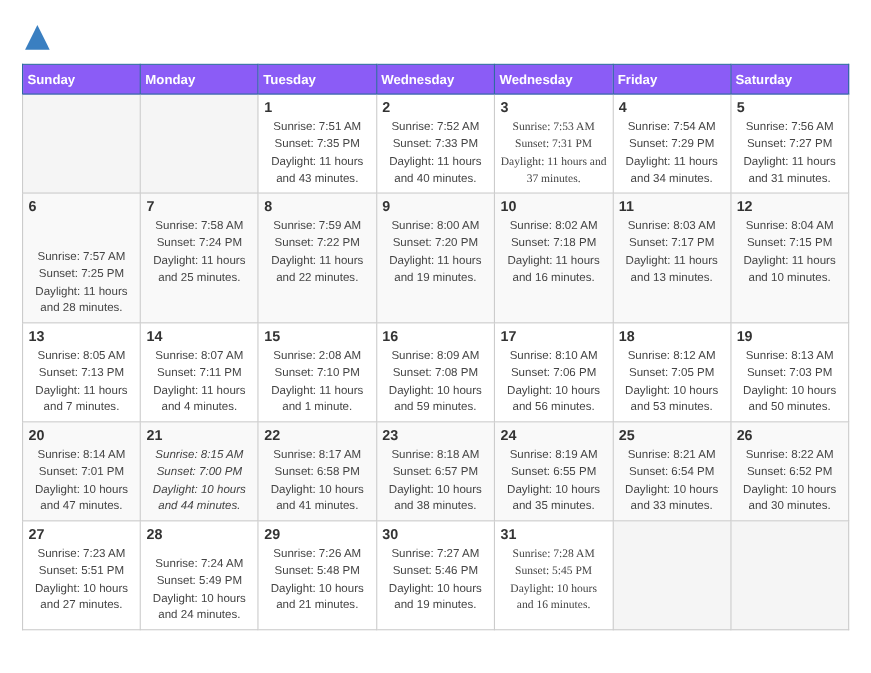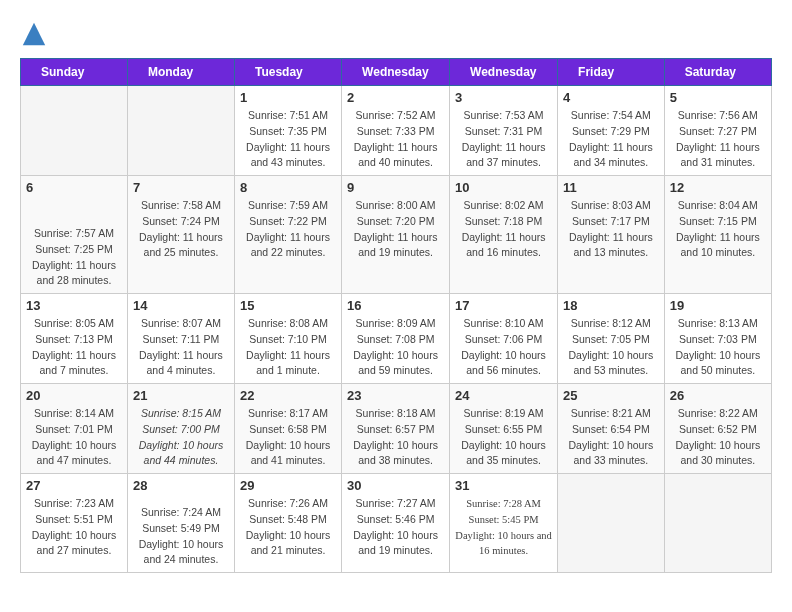--- a/index.html
+++ b/index.html
@@ -46,23 +46,23 @@
     .location {
       font-size: 16px;
       color: #555;
     }
     .calendar {
       width: 100%;
       border-collapse: collapse;
       font-size: 11px;
     }
     .calendar th {
-      background-color: #6d28d9;
+      background-color: #8b5cf6;
       color: #fff;
-      padding: 6px 20px;
+      padding: 6px 4px;
       text-align: left;
       font-size: 12px;
       font-weight: bold;
       border: 1px solid #2e6aa0;
     }
     .calendar td {
       border: 1px solid #ccc;
       vertical-align: top;
       padding: 4px 5px;
       width: 108px;
@@ -132,21 +132,21 @@
 Daylight: 11 hours and 43 minutes.</div>
         </td>
         <td>
           <div class="day-number">2</div>
           <div class="day-info" style="white-space: pre-line;">Sunrise: 7:52 AM
 Sunset: 7:33 PM
 Daylight: 11 hours and 40 minutes.</div>
         </td>
         <td>
           <div class="day-number">3</div>
-          <div class="day-info" style="white-space: pre-line;">Sunrise: 7:53 AM
+          <div class="day-info" style="white-space: pre-line; font-family: Liberation Serif, serif;">Sunrise: 7:53 AM
 Sunset: 7:31 PM
 Daylight: 11 hours and 37 minutes.</div>
         </td>
         <td>
           <div class="day-number">4</div>
           <div class="day-info" style="white-space: pre-line;">Sunrise: 7:54 AM
 Sunset: 7:29 PM
 Daylight: 11 hours and 34 minutes.</div>
         </td>
         <td>
@@ -208,21 +208,21 @@
 Daylight: 11 hours and 7 minutes.</div>
         </td>
         <td>
           <div class="day-number">14</div>
           <div class="day-info" style="white-space: pre-line;">Sunrise: 8:07 AM
 Sunset: 7:11 PM
 Daylight: 11 hours and 4 minutes.</div>
         </td>
         <td>
           <div class="day-number">15</div>
-          <div class="day-info" style="white-space: pre-line;">Sunrise: 8:08 AM
+          <div class="day-info" style="white-space: pre-line;">Sunrise: 2:08 AM
 Sunset: 7:10 PM
 Daylight: 11 hours and 1 minute.</div>
         </td>
         <td>
           <div class="day-number">16</div>
           <div class="day-info" style="white-space: pre-line;">Sunrise: 8:09 AM
 Sunset: 7:08 PM
 Daylight: 10 hours and 59 minutes.</div>
         </td>
         <td>

